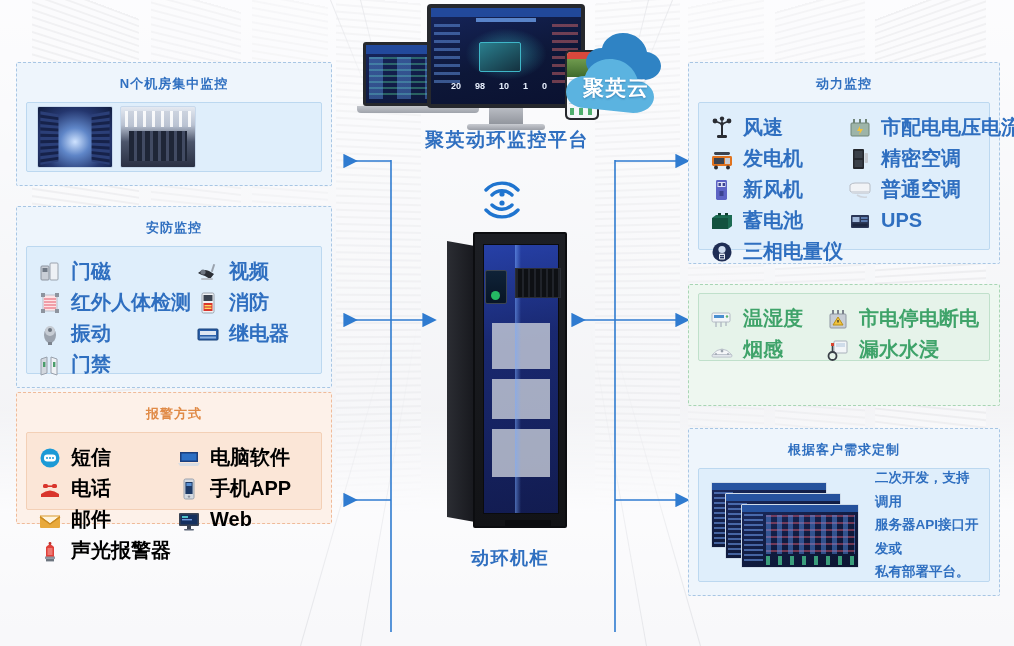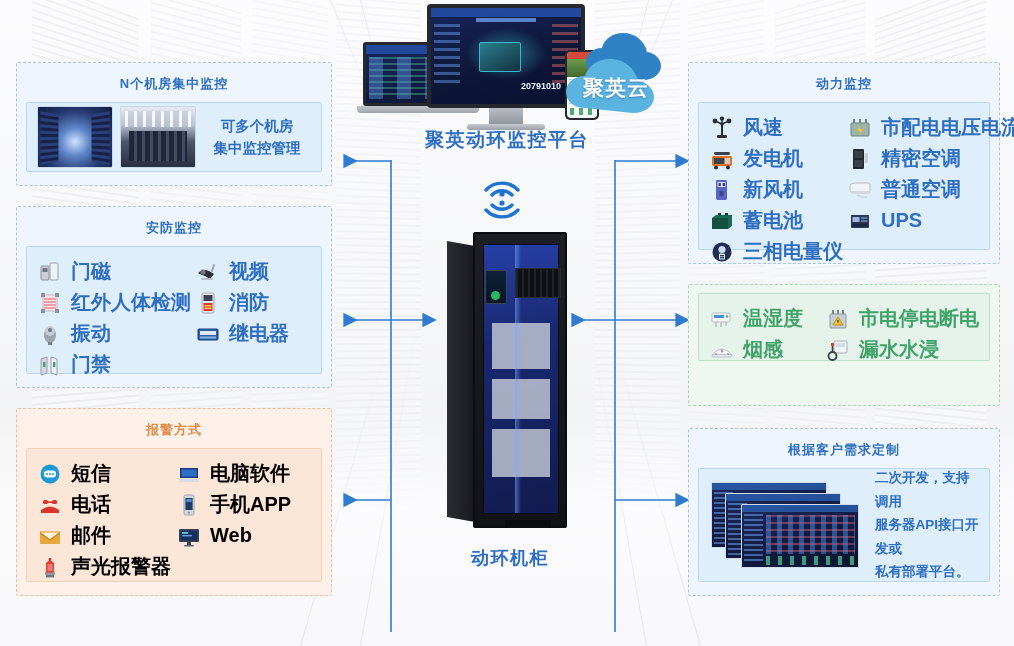--- a/index.html
+++ b/index.html
@@ -217,21 +217,21 @@
   .sc-title { position:absolute; left:30%; right:30%; top:10px; height:4px; background:rgba(120,175,255,.7);}
   .sc-lcol { position:absolute; left:3px; top:16px; width:26px; bottom:16px;
     background: repeating-linear-gradient(180deg, rgba(110,165,250,.45) 0 3px, transparent 3px 8px);}
   .sc-rcol { position:absolute; right:3px; top:16px; width:26px; bottom:16px;
     background: repeating-linear-gradient(180deg, rgba(230,110,110,.45) 0 3px, transparent 3px 8px);}
   .sc-mid { position:absolute; left:34px; right:34px; top:20px; height:52px;
     background: radial-gradient(ellipse at 50% 50%, rgba(60,190,200,.55), rgba(20,50,110,0) 70%);}
   .sc-box { position:absolute; left:46%; top:34px; width:42px; height:30px; transform:translateX(-50%);
     background:linear-gradient(150deg,#2a7f8e,#14313f); border:1px solid #3fb6c8; border-radius:2px;}
   .sc-nums { position:absolute; left:20px; right:20px; bottom:12px; height:12px;
-    display:flex; justify-content:flex-end; align-items:center;}
+    display:flex; justify-content:flex-start; align-items:center;gap:14px;}
   .sc-nums span { color:#eaf2ff; font-size:9px; font-weight:700; font-family:"Liberation Sans",sans-serif;}
   .lp-grid { position:absolute; left:3px; right:26px; top:12px; bottom:4px;
     background:
       repeating-linear-gradient(90deg, rgba(100,160,245,.40) 0 14px, transparent 14px 28px),
       repeating-linear-gradient(180deg, rgba(90,230,160,.35) 0 2px, transparent 2px 6px);}
   .lp-side { position:absolute; right:3px; top:12px; width:20px; bottom:4px;
     background:linear-gradient(180deg,#5d8a4a 0 38%, #1d3a74 38% 100%);}
 
   .cloud { position:absolute; left:552px; top:32px; width:128px; height:82px;}
   .cloud svg { display:block; width:100%; height:100%;}
@@ -368,21 +368,21 @@
       <div class="bezel"></div>
       <div class="screen">
         <div class="sc-hdr"></div>
         <div class="sc-title"></div>
         <div class="sc-lcol"></div>
         <div class="sc-rcol"></div>
         <div class="sc-mid"></div>
         <div class="sc-box"></div>
         <div class="sc-nums">
           <span>20</span>
-          <span>79</span>
+          <span>98</span>
           <span>10</span>
           <span>1</span>
           <span>0</span>
         </div>
       </div>
       <div class="stand"></div>
       <div class="base"></div>
     </div>
 
     <div class="phone">
@@ -434,24 +434,20 @@
     </div>
   </div>
   <div class="cabinet-label">动环机柜</div>
 
   <div class="panel" style="left:16px; top:62px; width:316px; height:124px;">
     <div class="panel-title">N个机房集中监控</div>
     <div class="panel-inner">
       <div class="nrow">
         <div class="thumb a"></div>
         <div class="thumb b"></div>
-        <div class="ntext">
-          <div>可多个机房</div>
-          <div>集中监控管理</div>
-        </div>
       </div>
     </div>
   </div>
 
   <div class="panel" style="left:16px; top:206px; width:316px; height:182px;">
     <div class="panel-title">安防监控</div>
     <div class="panel-inner">
       <div class="grid2">
 
         <div class="feat">
@@ -540,21 +536,21 @@
               <rect x="6" y="9" width="2.4" height="5" fill="#4a9d6a"></rect>
               <rect x="16" y="9" width="2.4" height="5" fill="#4a9d6a"></rect>
             </svg>
           </span>
           <span class="lbl">门禁</span>
         </div>
       </div>
     </div>
   </div>
 
-  <div class="panel peach" style="left:16px; top:408px; width:316px; height:188px;">
+  <div class="panel peach" style="left:16px; top:392px; width:316px; height:132px;">
     <div class="panel-title">报警方式</div>
     <div class="panel-inner">
       <div class="grid2">
         <div class="feat">
           <span class="ico">
             <svg viewBox="0 0 26 24">
               <circle cx="13" cy="12" r="9.5" fill="#1c9ad6"></circle>
               <rect x="7" y="8.5" width="12" height="7" rx="3.2" fill="#ffffff"></rect>
               <circle cx="10" cy="12" r="1" fill="#1c9ad6"></circle>
               <circle cx="13" cy="12" r="1" fill="#1c9ad6"></circle>

